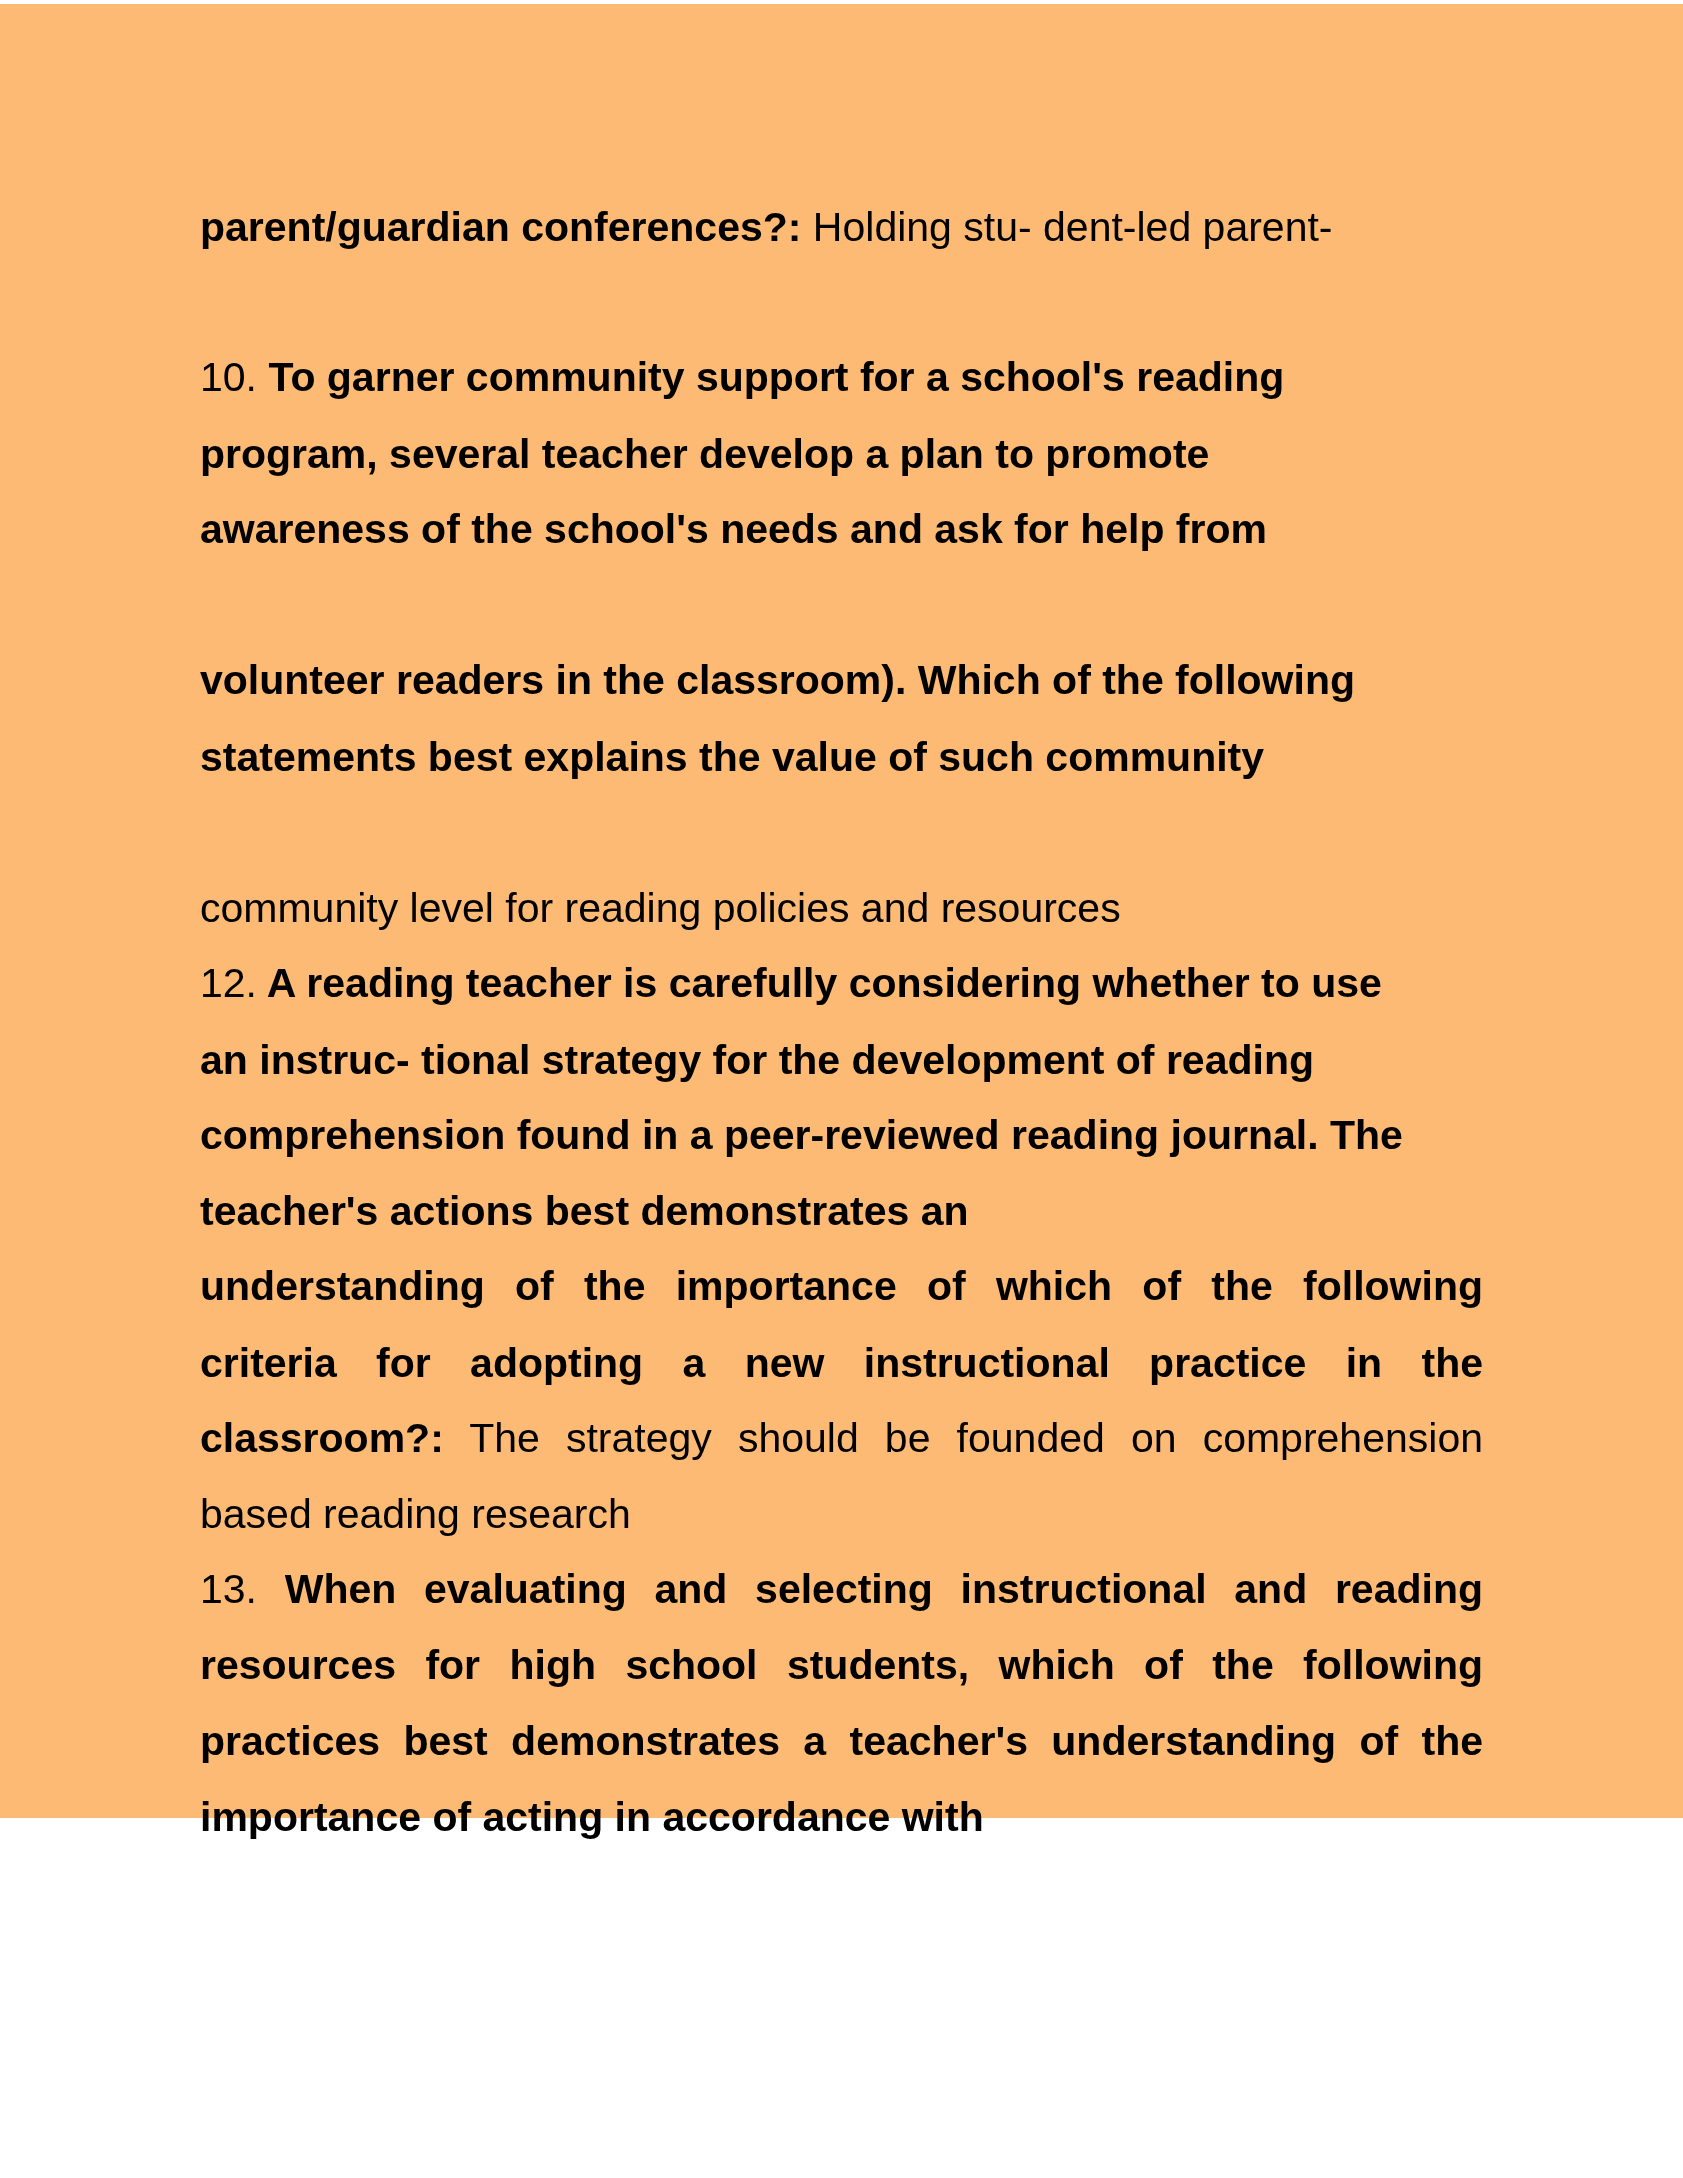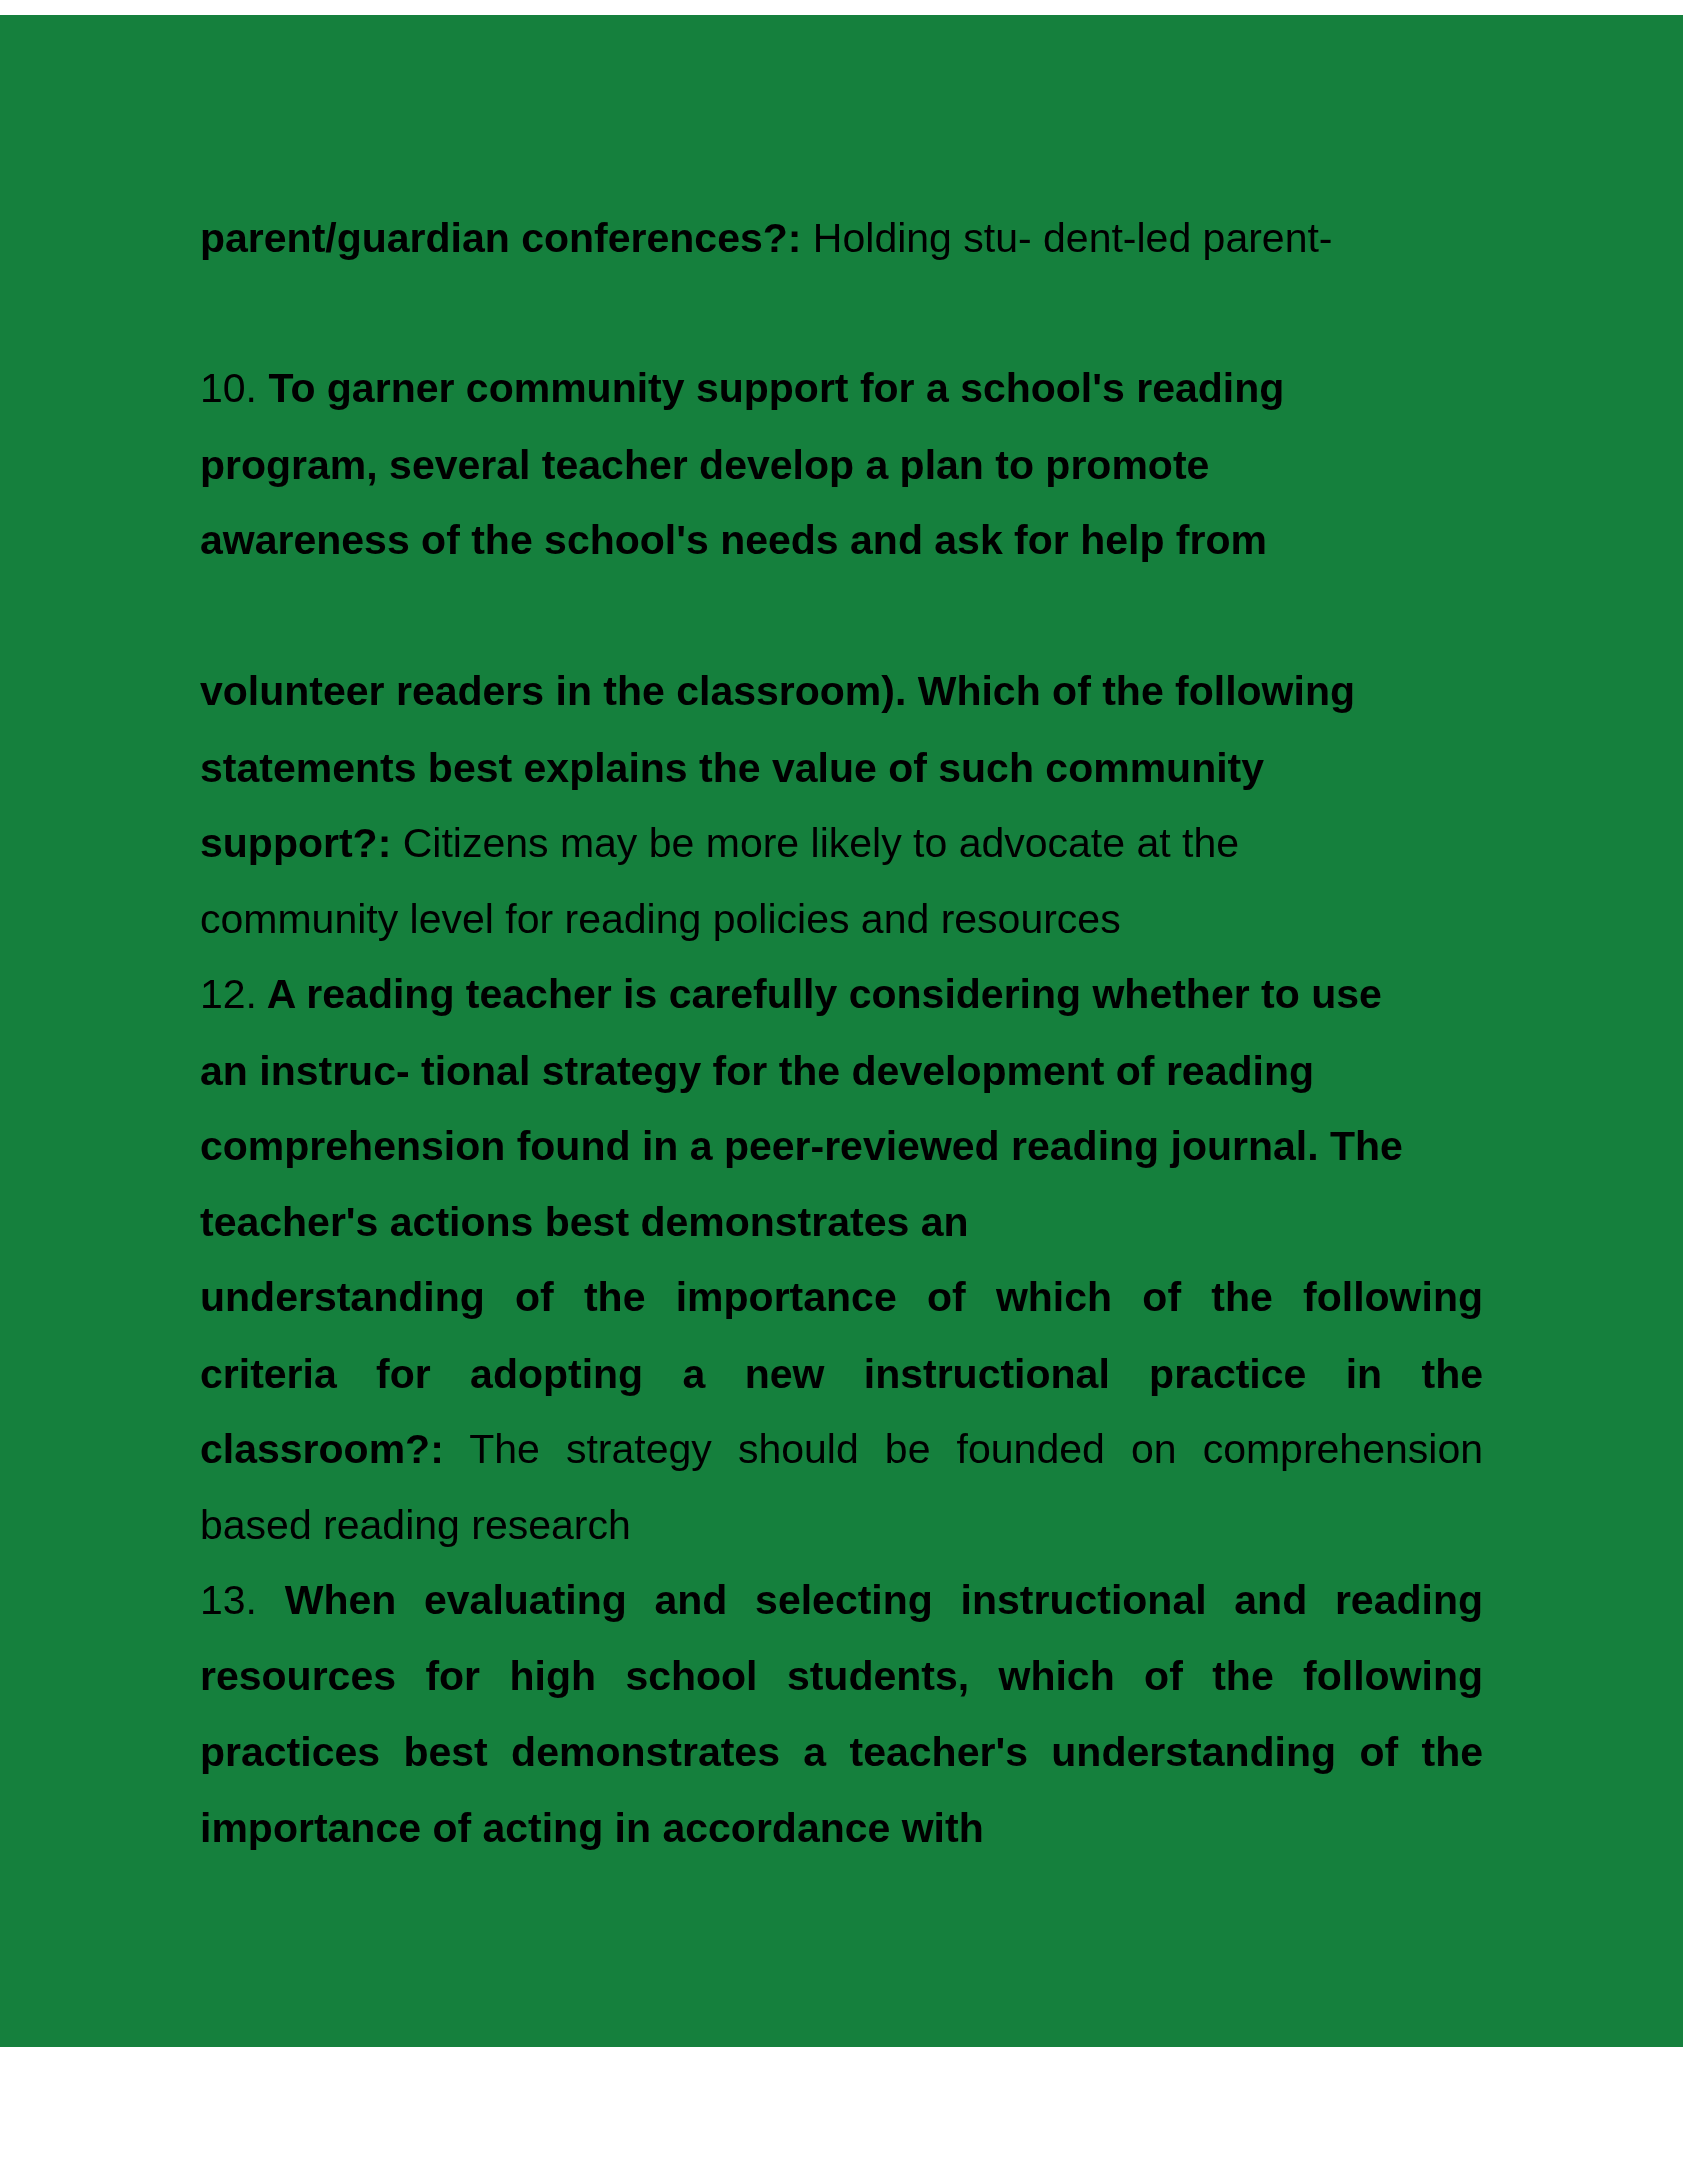--- a/index.html
+++ b/index.html
@@ -9,24 +9,24 @@
   }
   body {
     width: 1683px;
     height: 2178px;
     position: relative;
     overflow: hidden;
   }
   .page {
     position: absolute;
     left: 0;
-    top: 15px;
+    top: 4px;
     width: 1683px;
-    height: 2032px;
-    background: #15803d;
+    height: 1814px;
+    background: #fdba74;
   }
   .line {
     position: absolute;
     left: 200px;
     width: 1283px;
     height: 75px;
     font-family: "Liberation Sans", sans-serif;
     font-size: 41px;
     line-height: 41px;
     color: #000000;
@@ -57,23 +57,20 @@
   </div>
   <div class="line" style="top:505px">
     <span class="b">awareness of the school's needs and ask for help from</span>
   </div>
   <div class="line" style="top:656px">
     <span class="b">volunteer readers in the classroom). Which of the following</span>
   </div>
   <div class="line" style="top:733px">
     <span class="b">statements best explains the value of such community</span>
   </div>
-  <div class="line" style="top:808px">
-    <span class="b">support?:</span><span class="n"> Citizens may be more likely to advocate at the</span>
-  </div>
   <div class="line" style="top:884px">
     <span class="n">community level for reading policies and resources</span>
   </div>
 
   <div class="line" style="top:959px">
     <span class="n">12.</span><span class="b"> A reading teacher is carefully considering whether to use</span>
   </div>
   <div class="line" style="top:1036px">
     <span class="b">an instruc- tional strategy for the development of reading</span>
   </div>

